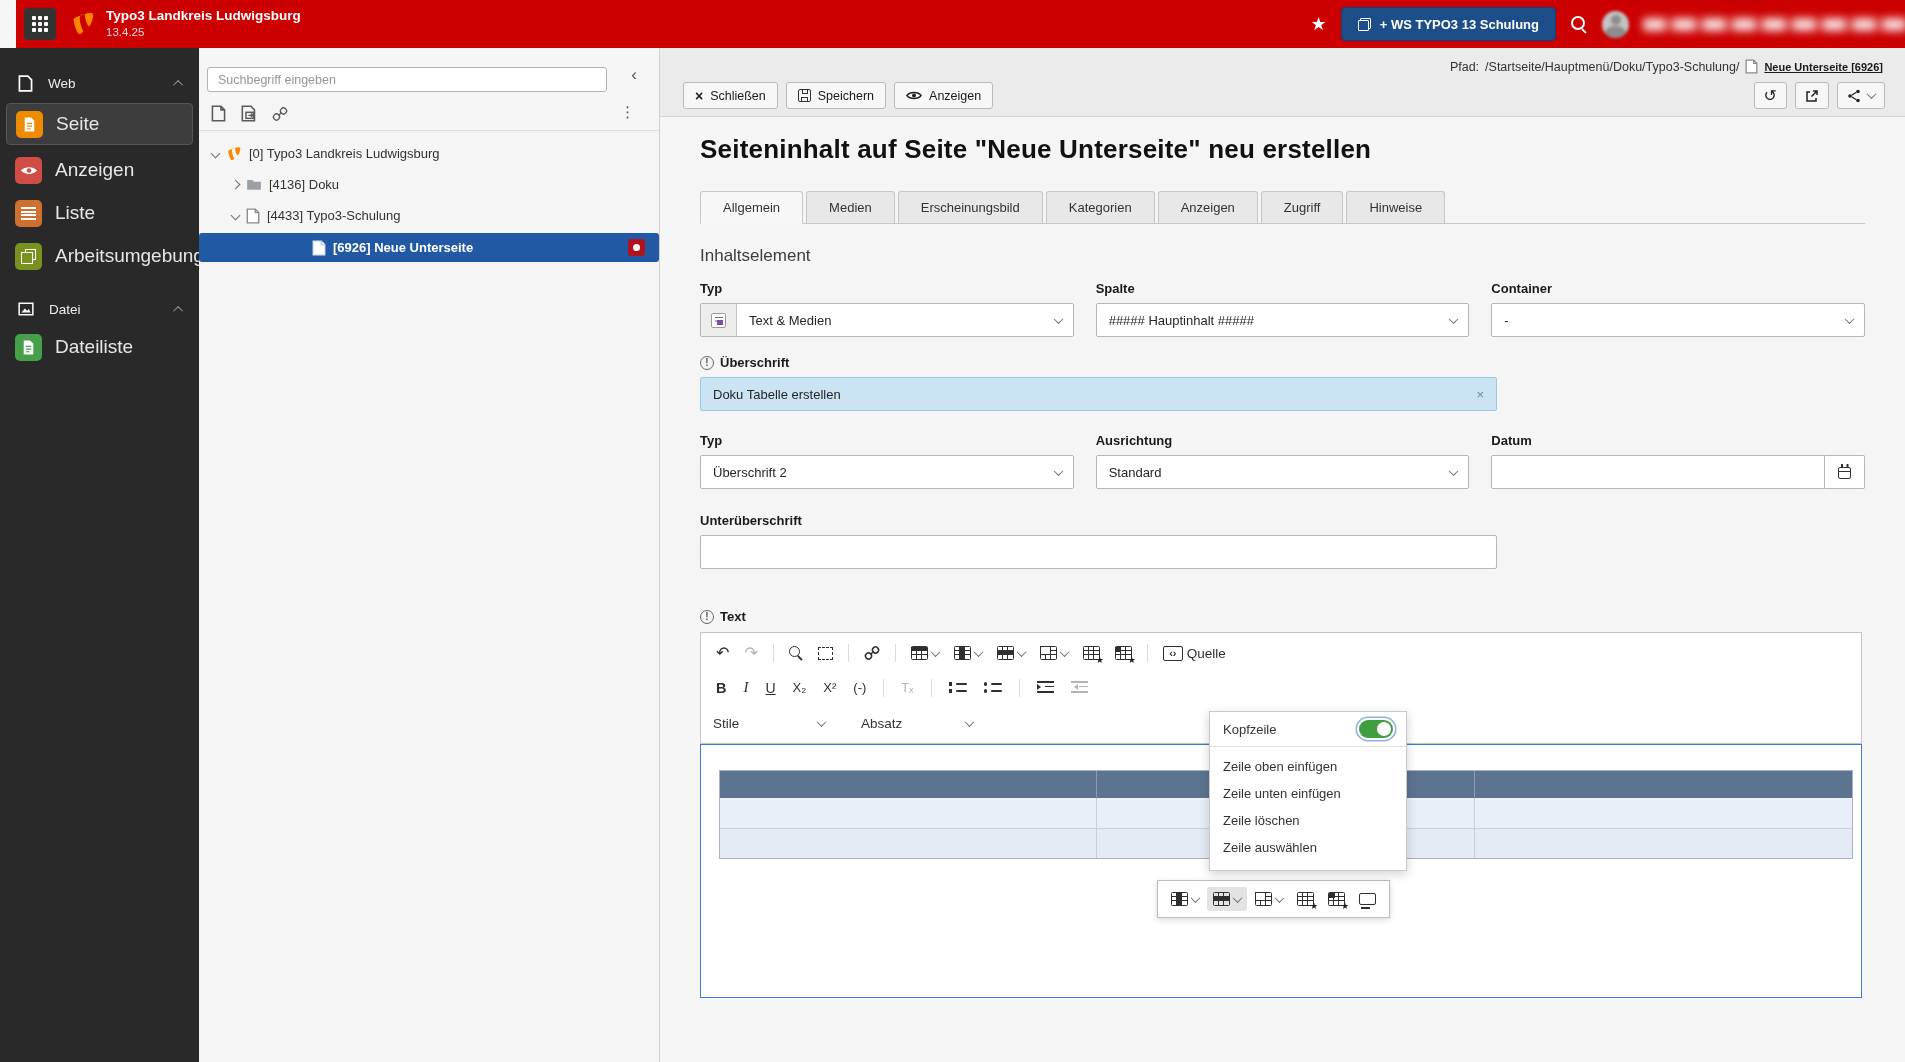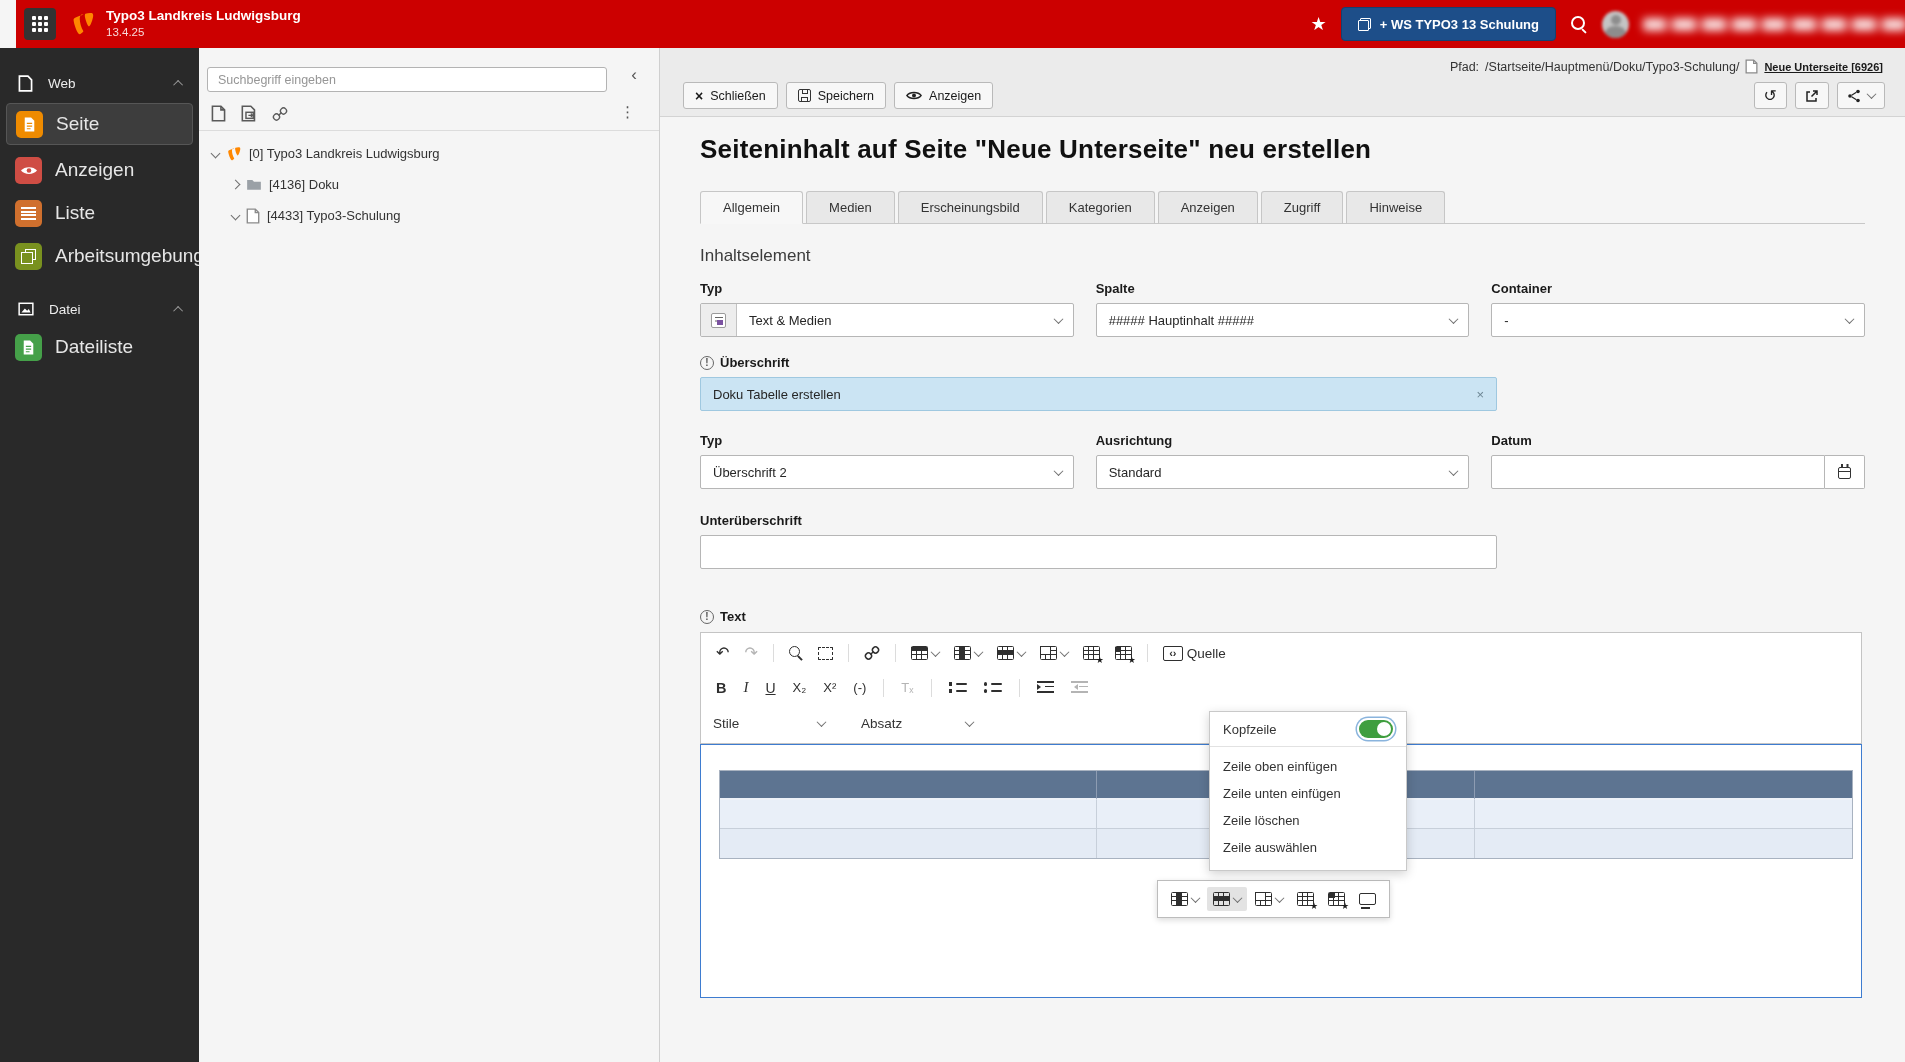--- a/index.html
+++ b/index.html
@@ -306,20 +306,28 @@
         <span>[4136] Doku</span>
       </div>
       <div class="tnode tn1">
         <i class="tchev"></i>
         <svg width="14" height="16" viewBox="0 0 12 14">
             <path d="M1 1h7l3 3v9H1z" fill="#fff" stroke="#8b8b8b" stroke-width="1.2"></path>
             <path d="M8 1v3h3" fill="none" stroke="#8b8b8b" stroke-width="1.2"></path>
           </svg>
         <span>[4433] Typo3-Schulung</span>
       </div>
+      <div class="tnode tnsel">
+        <svg width="14" height="16" viewBox="0 0 12 14">
+            <path d="M1 1h7l3 3v9H1z" fill="#fff" stroke="#dfe7f2" stroke-width="1.2"></path>
+            <path d="M8 1v3h3" fill="none" stroke="#b9c9e2" stroke-width="1.2"></path>
+          </svg>
+        <span>[6926] Neue Unterseite</span>
+        <span class="stopico"></span>
+      </div>
     </div>
   </div>
 
   <div class="content">
     <div class="docheader">
       <div class="breadcrumb">
         <span>Pfad:</span>
         <span>/Startseite/Hauptmenü/Doku/Typo3-Schulung/</span>
         <svg width="13" height="15" viewBox="0 0 12 14">
             <path d="M1 1h7l3 3v9H1z" fill="#fff" stroke="#8b8b8b" stroke-width="1.2"></path>

